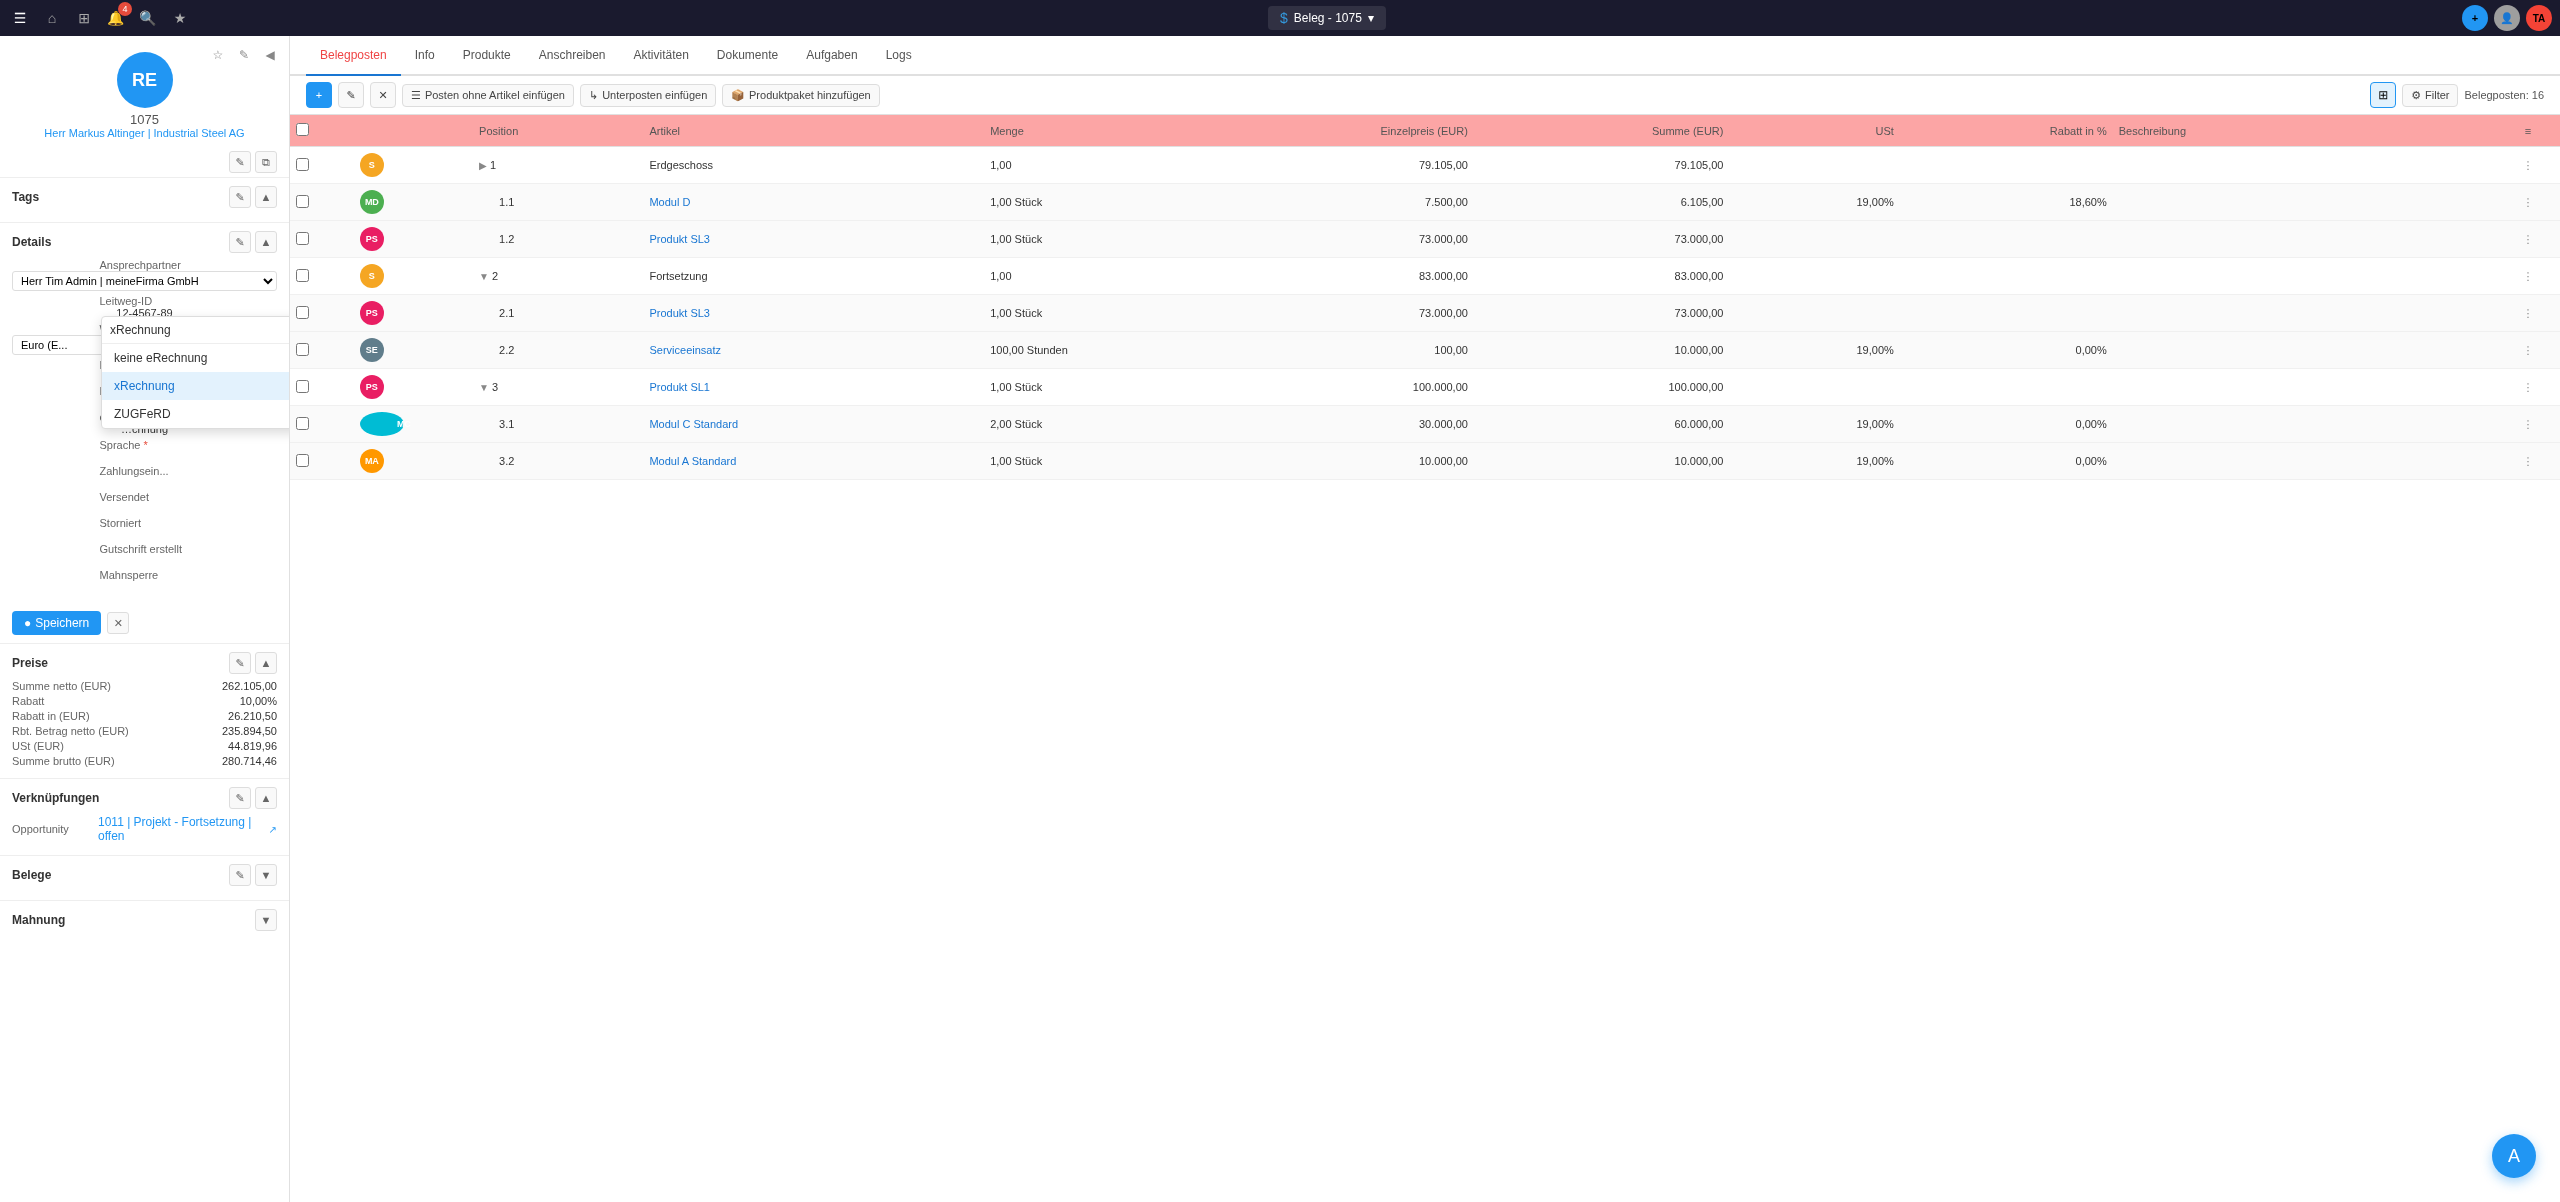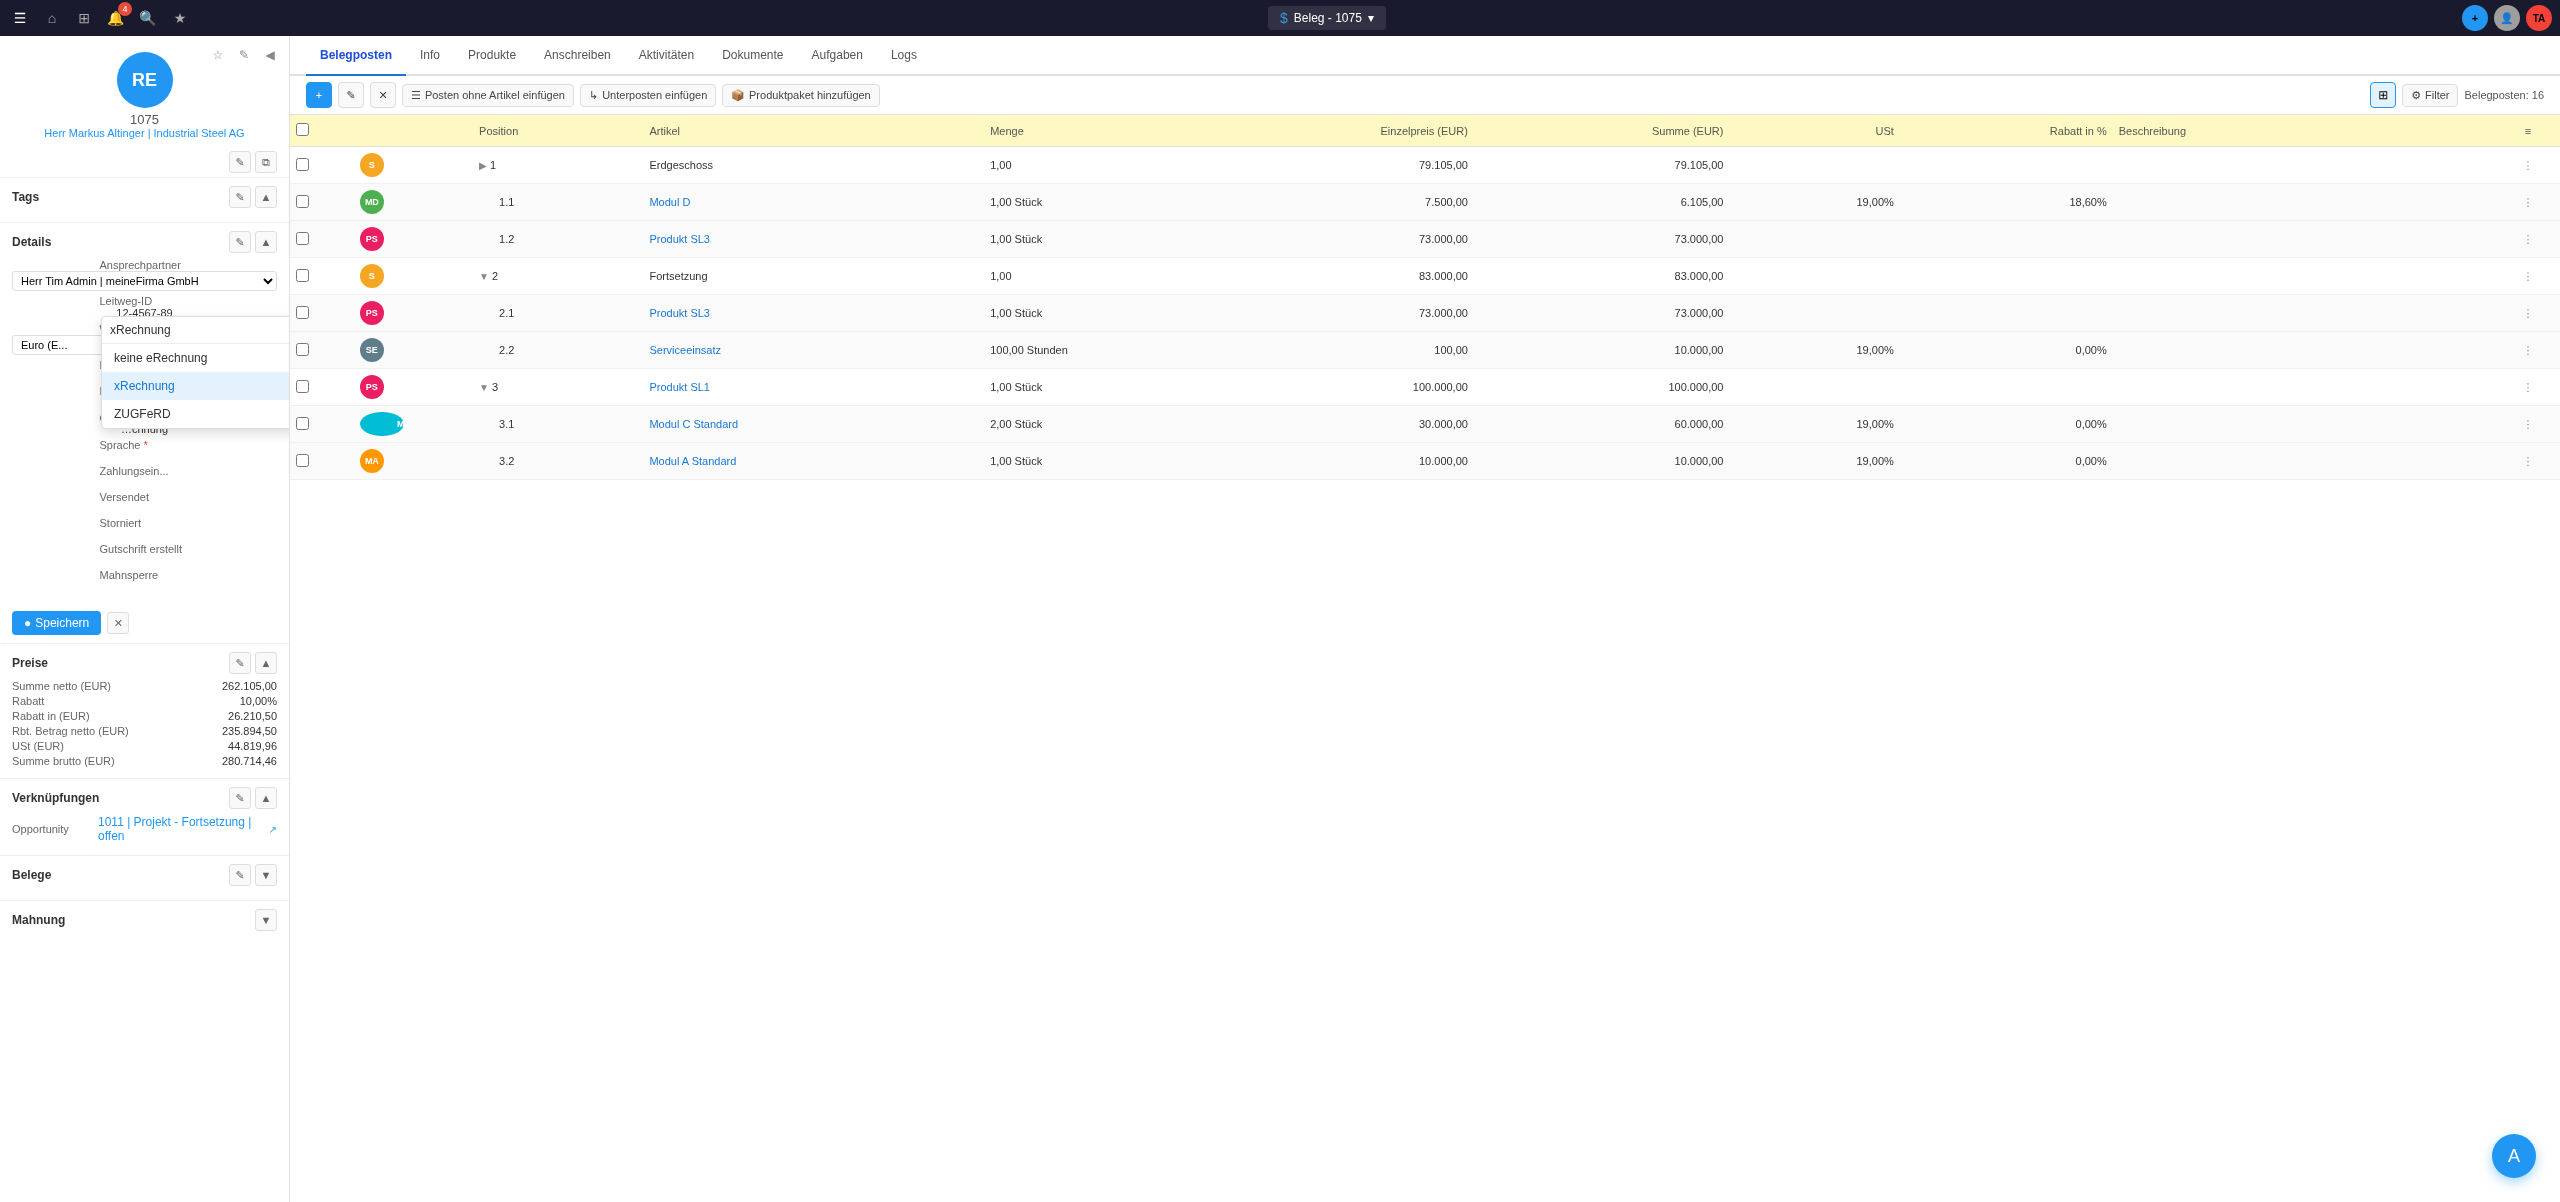--- a/index.html
+++ b/index.html
@@ -152,23 +152,23 @@
       height: 40px;
       display: flex;
       align-items: center;
       font-size: 12px;
       cursor: pointer;
       color: #555;
       border-bottom: 2px solid transparent;
       margin-bottom: -2px;
     }
     .tab.active {
-      color: #1d4ed8;
+      color: #ef4444;
       border-bottom-color: #1976d2;
-      font-weight: 700;
+      font-weight: 400;
     }
 
     
     .toolbar {
       background: #fff;
       border-bottom: 1px solid #e0e0e0;
       display: flex;
       align-items: center;
       padding: 6px 16px;
       gap: 6px;
@@ -186,21 +186,21 @@
     .toolbar-right { display: flex; align-items: center; gap: 6px; }
     .belegposten-count { font-size: 11px; color: #555; }
     .filter-btn { display: flex; align-items: center; gap: 4px; border: 1px solid #ddd; background: #f9f9f9; border-radius: 4px; padding: 4px 8px; font-size: 11px; cursor: pointer; color: #444; }
     .view-btn { width: 26px; height: 26px; border: 1px solid #ddd; background: #f9f9f9; border-radius: 4px; display: flex; align-items: center; justify-content: center; cursor: pointer; }
     .view-btn.active { background: #e3f2fd; border-color: #2196F3; }
 
     
     .table-wrapper { flex: 1; overflow: auto; background: #fff; }
     table { width: 100%; border-collapse: collapse; font-size: 11px; }
     thead th {
-      background: #fef9c3; border-bottom: 1px solid #e0e0e0;
+      background: #fca5a5; border-bottom: 1px solid #e0e0e0;
       padding: 8px 6px; text-align: left; color: #555; font-weight: 500;
       white-space: nowrap; position: sticky; top: 0; z-index: 10;
     }
     thead th:first-child { width: 30px; }
     tbody tr { border-bottom: 1px solid #f0f0f0; }
     tbody td { padding: 6px 6px; color: #333; vertical-align: middle; }
     .row-avatar { width: 24px; height: 24px; border-radius: 50%; display: flex; align-items: center; justify-content: center; font-size: 9px; font-weight: bold; color: #fff; flex-shrink: 0; }
     .link-cell { color: #1976d2; cursor: pointer; }
     .checkbox { width: 13px; height: 13px; cursor: pointer; }
     .expand-icon { color: #888; font-size: 10px; cursor: pointer; }

